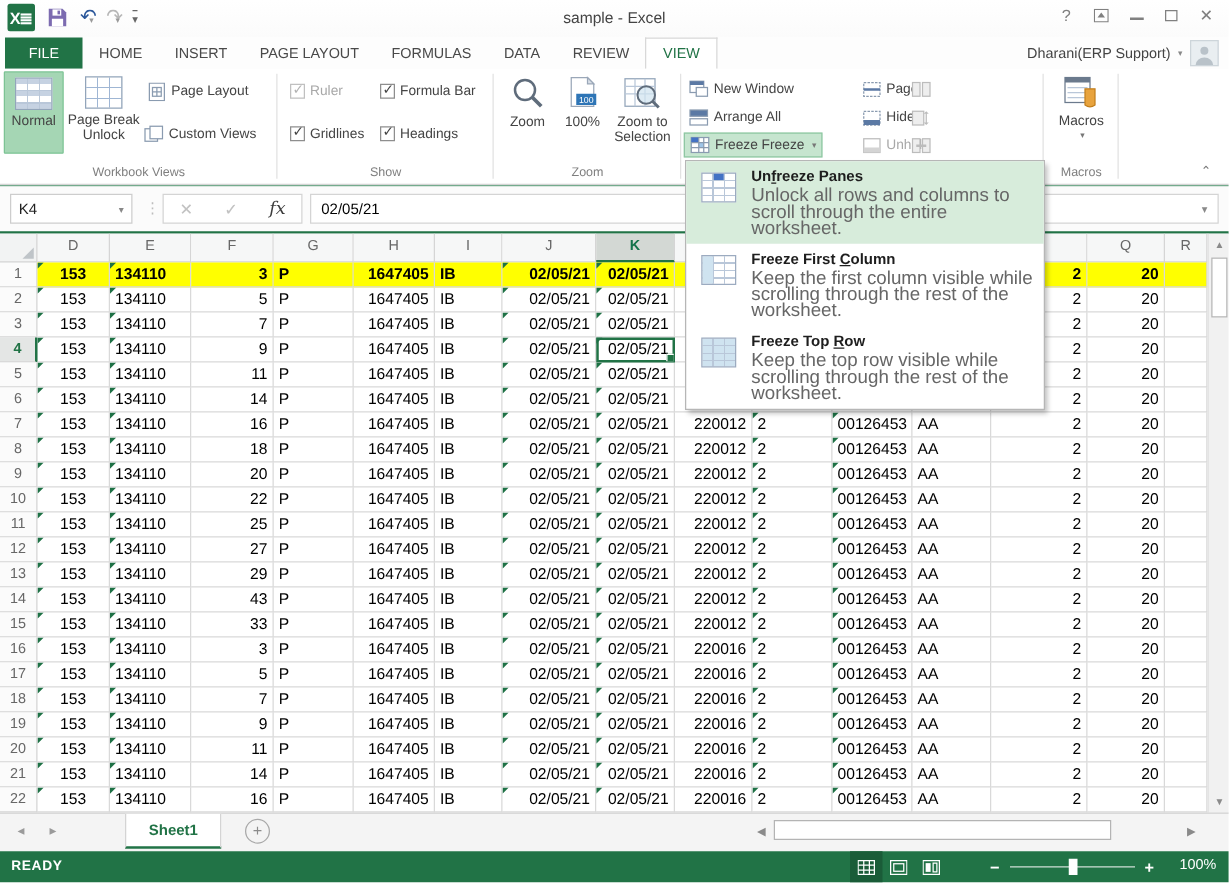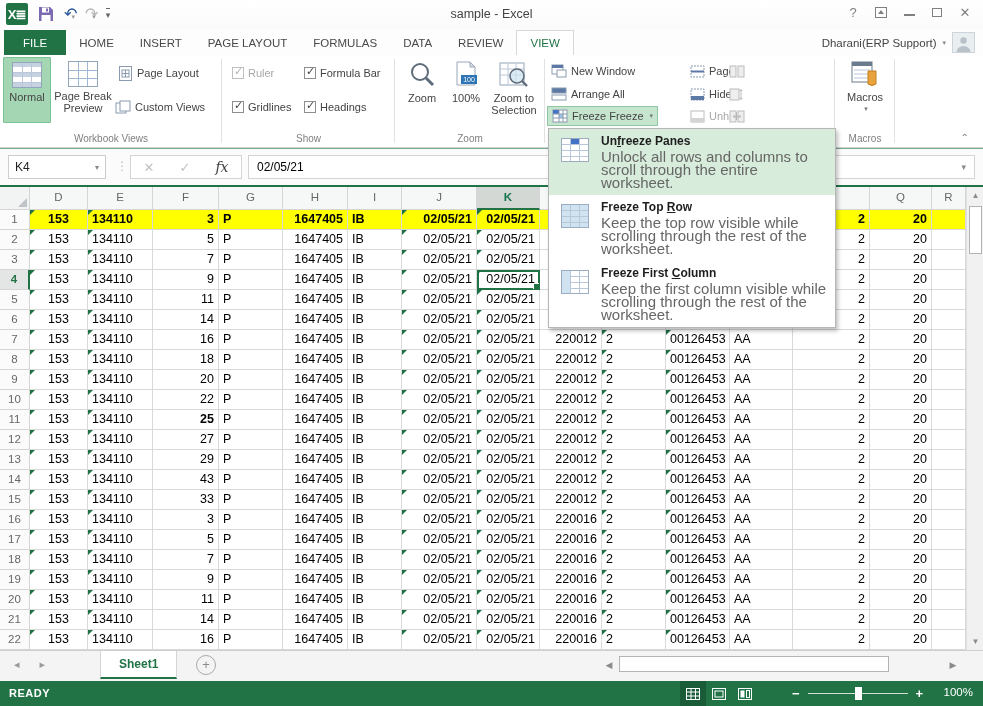--- a/index.html
+++ b/index.html
@@ -216,21 +216,21 @@
 
 <div id="ribbon">
 
   <div class="rgroup" style="left:0;width:222px;">
     <div class="bigbtn sel" style="left:3px;top:2px;width:48px;height:66px;">
       <span class="ic tbl-ic"></span>
       <span>Normal</span>
     </div>
     <div class="bigbtn" style="left:54px;top:2px;width:58px;height:78px;">
       <span class="ic tbl-ic" style="background:repeating-linear-gradient(to right, transparent 0 8.6px, #9fb6d4 8.6px 9.6px),repeating-linear-gradient(to bottom, transparent 0 7.6px, #9fb6d4 7.6px 8.6px) #fff;"></span>
-      <span>Page Break Preview</span>
+      <span>Page Break Unlock</span>
     </div>
     <div class="smallbtn" style="left:118px;top:8px;">
       <svg width="15" height="15" viewBox="0 0 15 15">
           <rect x="1.5" y="0.5" width="12" height="14" fill="#fff" stroke="#8a9bb0"></rect>
           <rect x="4" y="4" width="7" height="7" fill="none" stroke="#8a9bb0"></rect>
           <line x1="7.5" y1="4" x2="7.5" y2="11" stroke="#8a9bb0"></line>
           <line x1="4" y1="7.5" x2="11" y2="7.5" stroke="#8a9bb0"></line>
         </svg>
       <span>Page Layout</span>
     </div>
@@ -615,21 +615,21 @@
         <div class="gcell err" style="width: 64px; flex: 0 0 64px; text-align: left;">00126453</div>
         <div class="gcell" style="width: 63px; flex: 0 0 63px; text-align: left;">AA</div>
         <div class="gcell" style="width: 77px; flex: 0 0 77px; text-align: right;">2</div>
         <div class="gcell" style="width: 62px; flex: 0 0 62px; text-align: right;">20</div>
         <div class="gcell" style="width: 34px; flex: 0 0 34px; text-align: right;"></div>
       </div>
       <div class="grow">
         <div class="rhead">11</div>
         <div class="gcell err" style="width: 58px; flex: 0 0 58px; text-align: center;">153</div>
         <div class="gcell err" style="width: 65px; flex: 0 0 65px; text-align: left;">134110</div>
-        <div class="gcell" style="width: 66px; flex: 0 0 66px; text-align: right; font-weight: bold;">25</div>
+        <div class="gcell" style="width: 66px; flex: 0 0 66px; text-align: right;">25</div>
         <div class="gcell" style="width: 64px; flex: 0 0 64px; text-align: left;">P</div>
         <div class="gcell" style="width: 65px; flex: 0 0 65px; text-align: right;">1647405</div>
         <div class="gcell" style="width: 54px; flex: 0 0 54px; text-align: left;">IB</div>
         <div class="gcell err" style="width: 75px; flex: 0 0 75px; text-align: right;">02/05/21</div>
         <div class="gcell err" style="width: 63px; flex: 0 0 63px; text-align: right;">02/05/21</div>
         <div class="gcell" style="width: 62px; flex: 0 0 62px; text-align: right;">220012</div>
         <div class="gcell err" style="width: 64px; flex: 0 0 64px; text-align: left;">2</div>
         <div class="gcell err" style="width: 64px; flex: 0 0 64px; text-align: left;">00126453</div>
         <div class="gcell" style="width: 63px; flex: 0 0 63px; text-align: left;">AA</div>
         <div class="gcell" style="width: 77px; flex: 0 0 77px; text-align: right;">2</div>
@@ -842,28 +842,28 @@
   <span class="vs-btn" style="bottom:0;">▼</span>
 </div>
 
 <div id="freezemenu">
   <div class="fm-item hl">
     <span class="fm-ic unfz"></span>
     <div class="fm-title"><span>Un</span><span class="u">f</span><span>reeze Panes</span></div>
     <div class="fm-desc">Unlock all rows and columns to scroll through the entire worksheet.</div>
   </div>
   <div class="fm-item">
+    <span class="fm-ic firstcol"></span>
+    <div class="fm-title"><span>Freeze First </span><span class="u">C</span><span>olumn</span></div>
+    <div class="fm-desc">Keep the first column visible while scrolling through the rest of the worksheet.</div>
+  </div>
+  <div class="fm-item">
     <span class="fm-ic toprow"></span>
     <div class="fm-title"><span>Freeze Top </span><span class="u">R</span><span>ow</span></div>
     <div class="fm-desc">Keep the top row visible while scrolling through the rest of the worksheet.</div>
-  </div>
-  <div class="fm-item">
-    <span class="fm-ic firstcol"></span>
-    <div class="fm-title"><span>Freeze First </span><span class="u">C</span><span>olumn</span></div>
-    <div class="fm-desc">Keep the first column visible while scrolling through the rest of the worksheet.</div>
   </div>
 </div>
 
 <div id="sheetbar">
   <div class="nav-arrows">
     <span>◂</span>
     <span>▸</span>
   </div>
   <div class="sheettab">
     <span>Sheet1</span>

